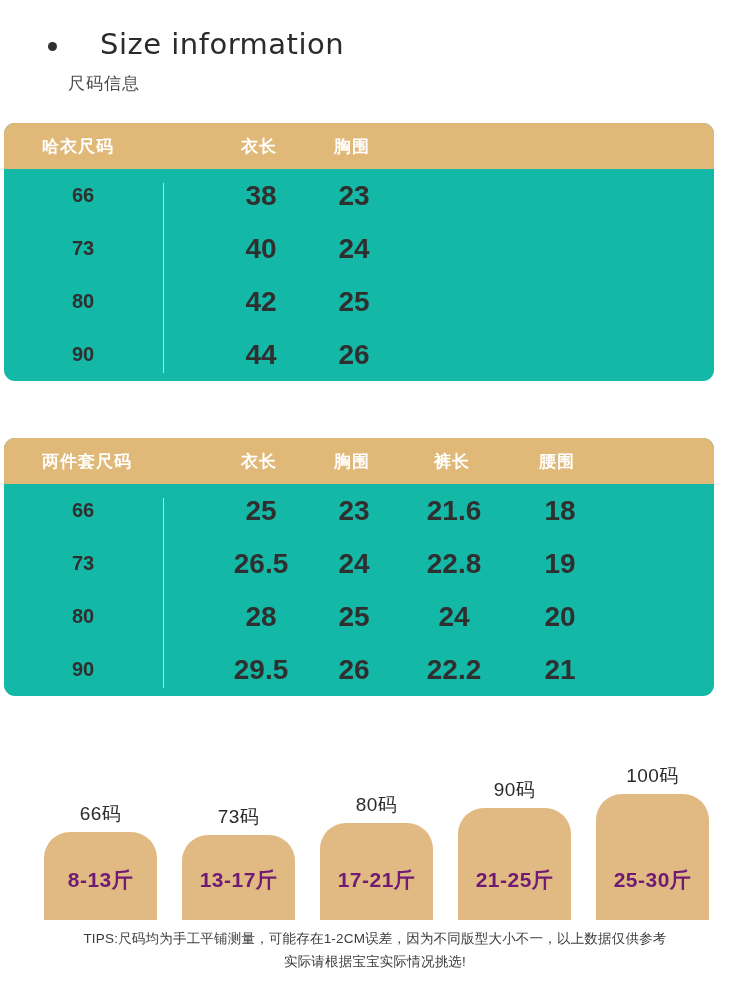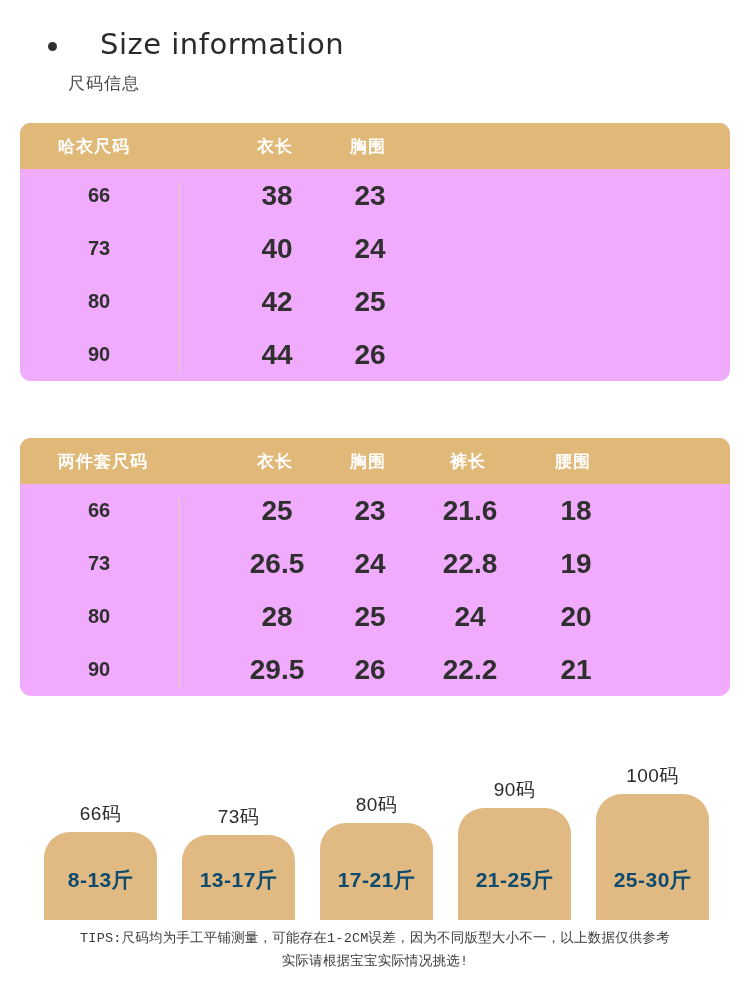--- a/index.html
+++ b/index.html
@@ -49,23 +49,23 @@
     margin-left: 20px;
     margin-top: 8px;
     font-size: 17px;
     color: #4a4a4a;
     letter-spacing: 1px;
   }
 
   
   .size-table {
     position: absolute;
-    left: 20px;
+    left: 4px;
     width: 710px;
-    background: #f0abfc;
+    background: #14b8a6;
     border-radius: 11px;
     overflow: hidden;
   }
   #table-onesie { top: 123px; }
   #table-twopiece { top: 438px; }
 
   .table-head {
     background: #e0b878;
     height: 46px;
     position: relative;
@@ -146,40 +146,39 @@
   .arch-shape {
     width: 100%;
     height: 100%;
     background: #e0ba82;
     border-radius: 26px 26px 0 0;
     display: flex;
     align-items: flex-end;
     justify-content: center;
   }
   .arch-value {
-    color: #0c4a6e;
+    color: #701a75;
     font-size: 21px;
     font-weight: 700;
     letter-spacing: 0.5px;
     white-space: nowrap;
     margin-bottom: 26px;
   }
 
   
   .tips {
     position: absolute;
     left: 0;
     top: 928px;
     width: 750px;
     text-align: center;
     font-size: 13.5px;
     color: #3b3b3b;
     line-height: 1.7;
     letter-spacing: 0.2px;
-    font-family: Liberation Mono, monospace;
   }
   .tips-line { display: block; }
 </style>
 </head>
 <body>
 
 <div class="title-block">
   <div class="title-main">
     <span class="title-bullet"></span>
     <span class="title-en">Size information</span>

